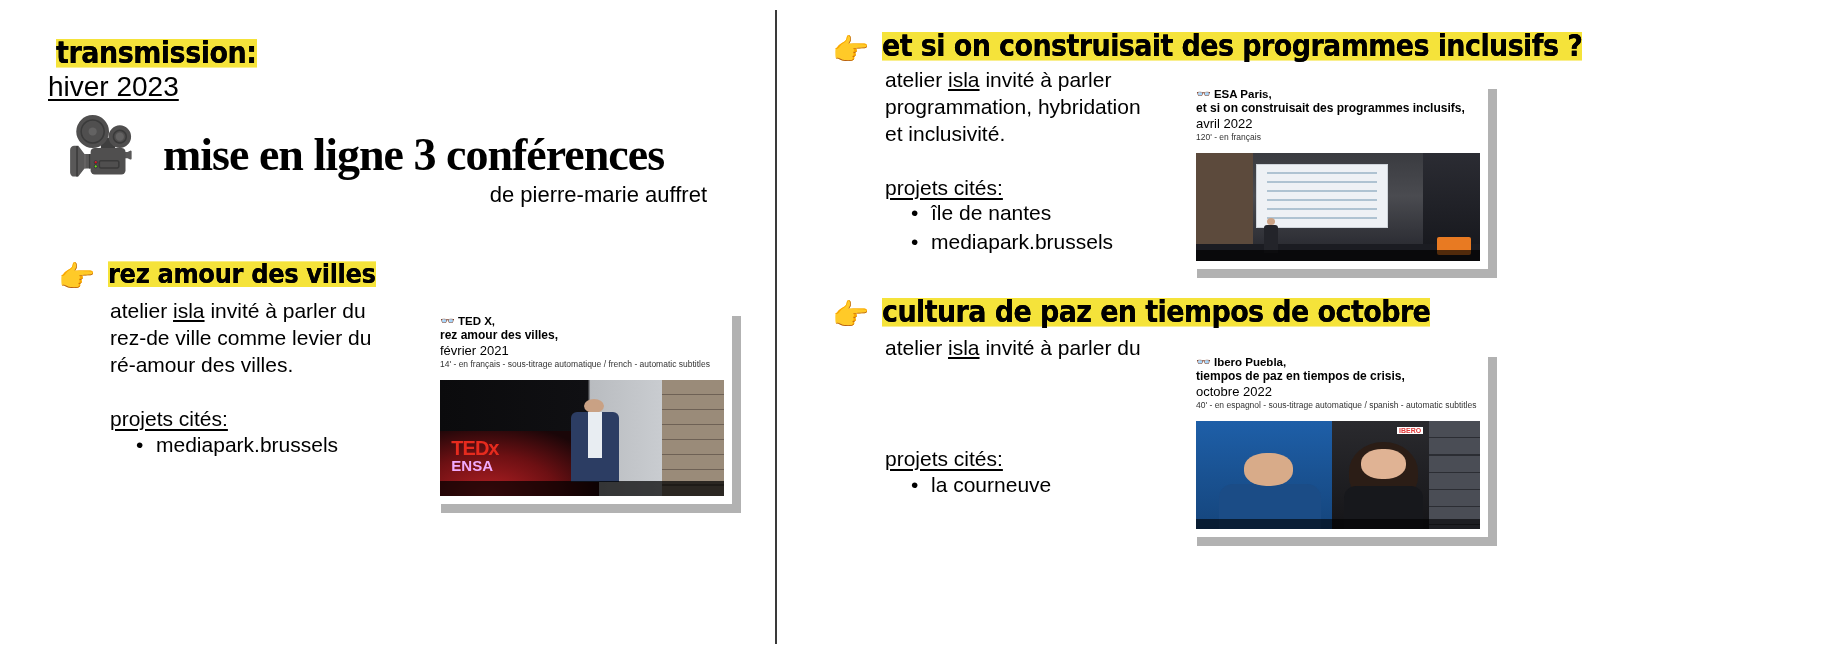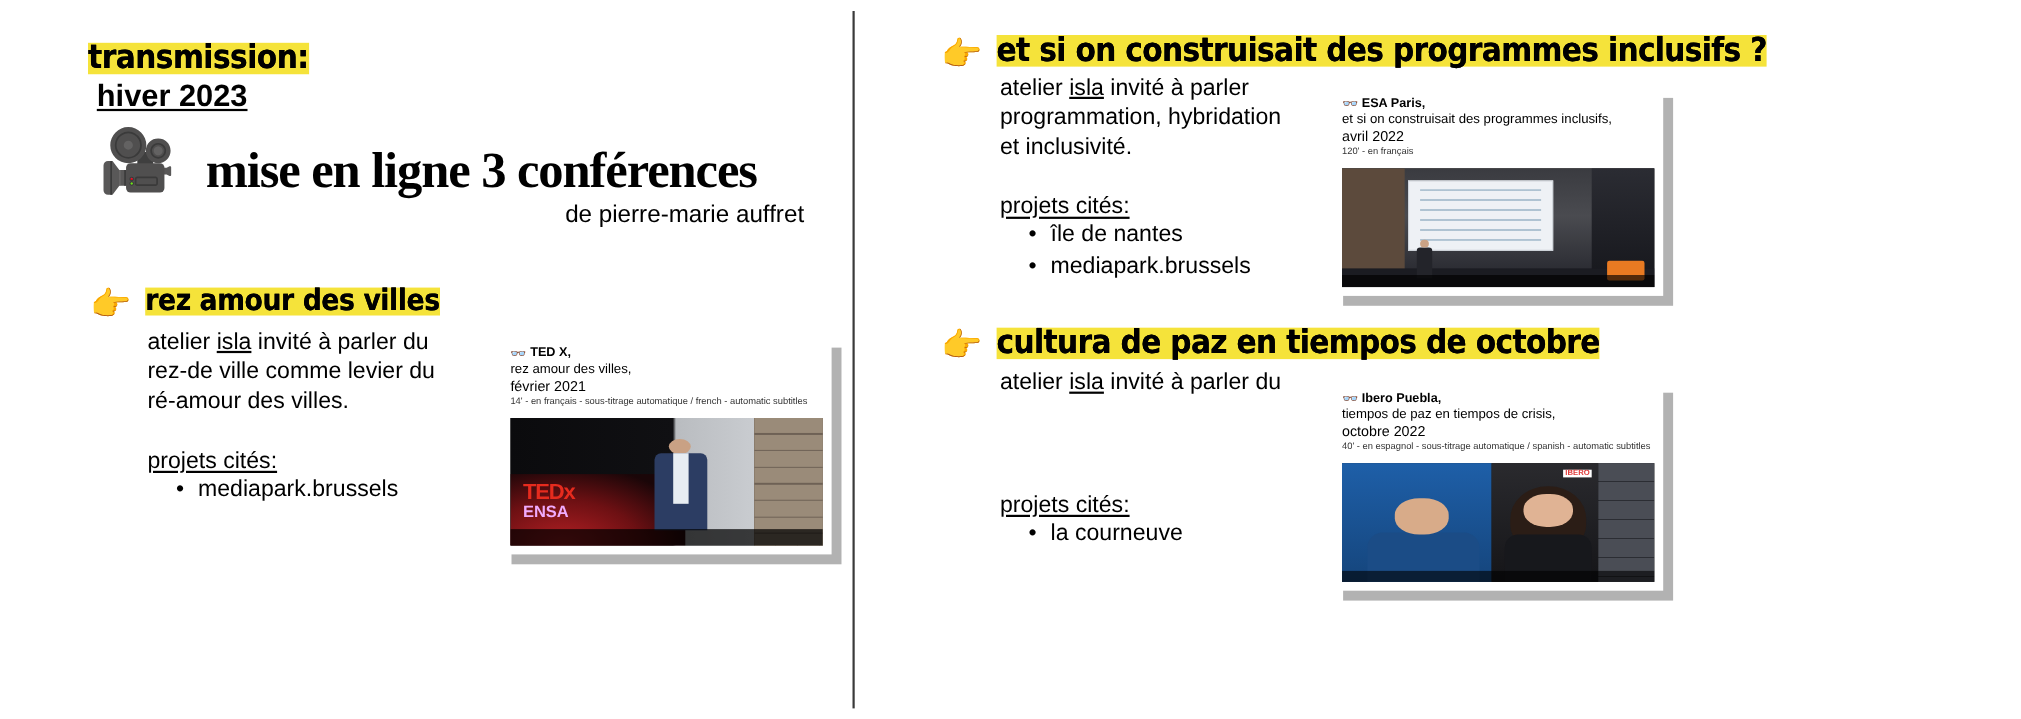--- a/index.html
+++ b/index.html
@@ -1,21 +1,21 @@
 <!DOCTYPE html>
 <html><head>
 <meta charset="utf-8">
 <style>
   html,body{margin:0;padding:0;background:#ffffff;}
   body{width:1837px;height:654px;font-family:"Liberation Sans",sans-serif;color:#000;overflow:hidden;}
   .slide{position:relative;width:1837px;height:654px;background:#fff;}
 
   .divider{position:absolute;top:10px;bottom:10px;width:2px;background:#3a3a3a;}
 
-  .panel{position:absolute;margin-left:24px;}
+  .panel{position:absolute;}
 
   
   .hl{
     font-family:"DejaVu Sans Condensed","Liberation Sans Narrow","Liberation Sans",sans-serif;
     font-weight:bold;font-stretch:condensed;
     color:#000;
     background:linear-gradient(to bottom,transparent 10%,#f5e33a 12%,#f5e33a 92%,transparent 94%);
     display:inline;
     box-decoration-break:clone;-webkit-box-decoration-break:clone;
     text-shadow:0 0 0 #000;
@@ -48,21 +48,21 @@
   ul.bullets li:before{content:"\2022";position:absolute;left:-20px;top:0;}
 
   .hand{font-size:30px;line-height:30px;}
   .hand-r{font-size:30px;line-height:30px;}
   .projector{font-size:56px;line-height:56px;}
 
   
   .card{position:absolute;background:#fff;box-shadow:9px 9px 0 rgba(0,0,0,0.30);}
   .card-inner{padding:7px 8px 8px 8px;}
   .card-src{font-weight:bold;font-size:11.5px;line-height:14px;display:flex;align-items:center;gap:3px;}
-  .card-title{font-weight:normal;font-size:12px;line-height:15px;}
+  .card-title{font-weight:bold;font-size:12px;line-height:15px;}
   .card-date{font-size:13px;line-height:16px;}
   .card-meta{font-size:8.5px;line-height:11px;color:#333;}
   .glasses{display:inline-block;font-size:12px;}
 
   .thumb{position:relative;overflow:hidden;background:#111;}
 
   
   .ted-stage{position:absolute;inset:0;background:linear-gradient(to right,#0b0b0d 0%,#101013 52%,#b9bcc0 53%,#c9ccd0 78%,#8e7f6f 78%,#7d6f60 100%);}
   .ted-red{position:absolute;left:0;bottom:0;width:56%;height:56%;background:radial-gradient(ellipse at 30% 100%,#b52024 0%,#6d1013 45%,#1a0608 80%);}
   .ted-person{position:absolute;left:46%;top:16%;width:17%;height:72%;}
@@ -109,21 +109,21 @@
 <div class="slide">
 
   <div class="divider" style="left:775px;"></div>
 
   <div class="panel" style="left:0;top:0;width:775px;height:654px;">
 
     <div style="position:absolute;left:56px;top:36px;">
       <span class="hl title-main">transmission:</span>
     </div>
 
-    <div style="position:absolute;left:64px;top:70px;font-weight:bold;">
+    <div style="position:absolute;left:48px;top:70px;">
       <span class="sub-underline">hiver 2023</span>
     </div>
 
     <div style="position:absolute;left:66px;top:118px;" class="projector">🎥</div>
 
     <div style="position:absolute;left:163px;top:130px;width:560px;" class="bigline">mise en ligne 3 conférences</div>
 
     <div style="position:absolute;left:163px;top:182px;width:544px;text-align:right;" class="byline">de pierre-marie auffret</div>
 
     <div style="position:absolute;left:58px;top:262px;" class="hand">👉</div>

